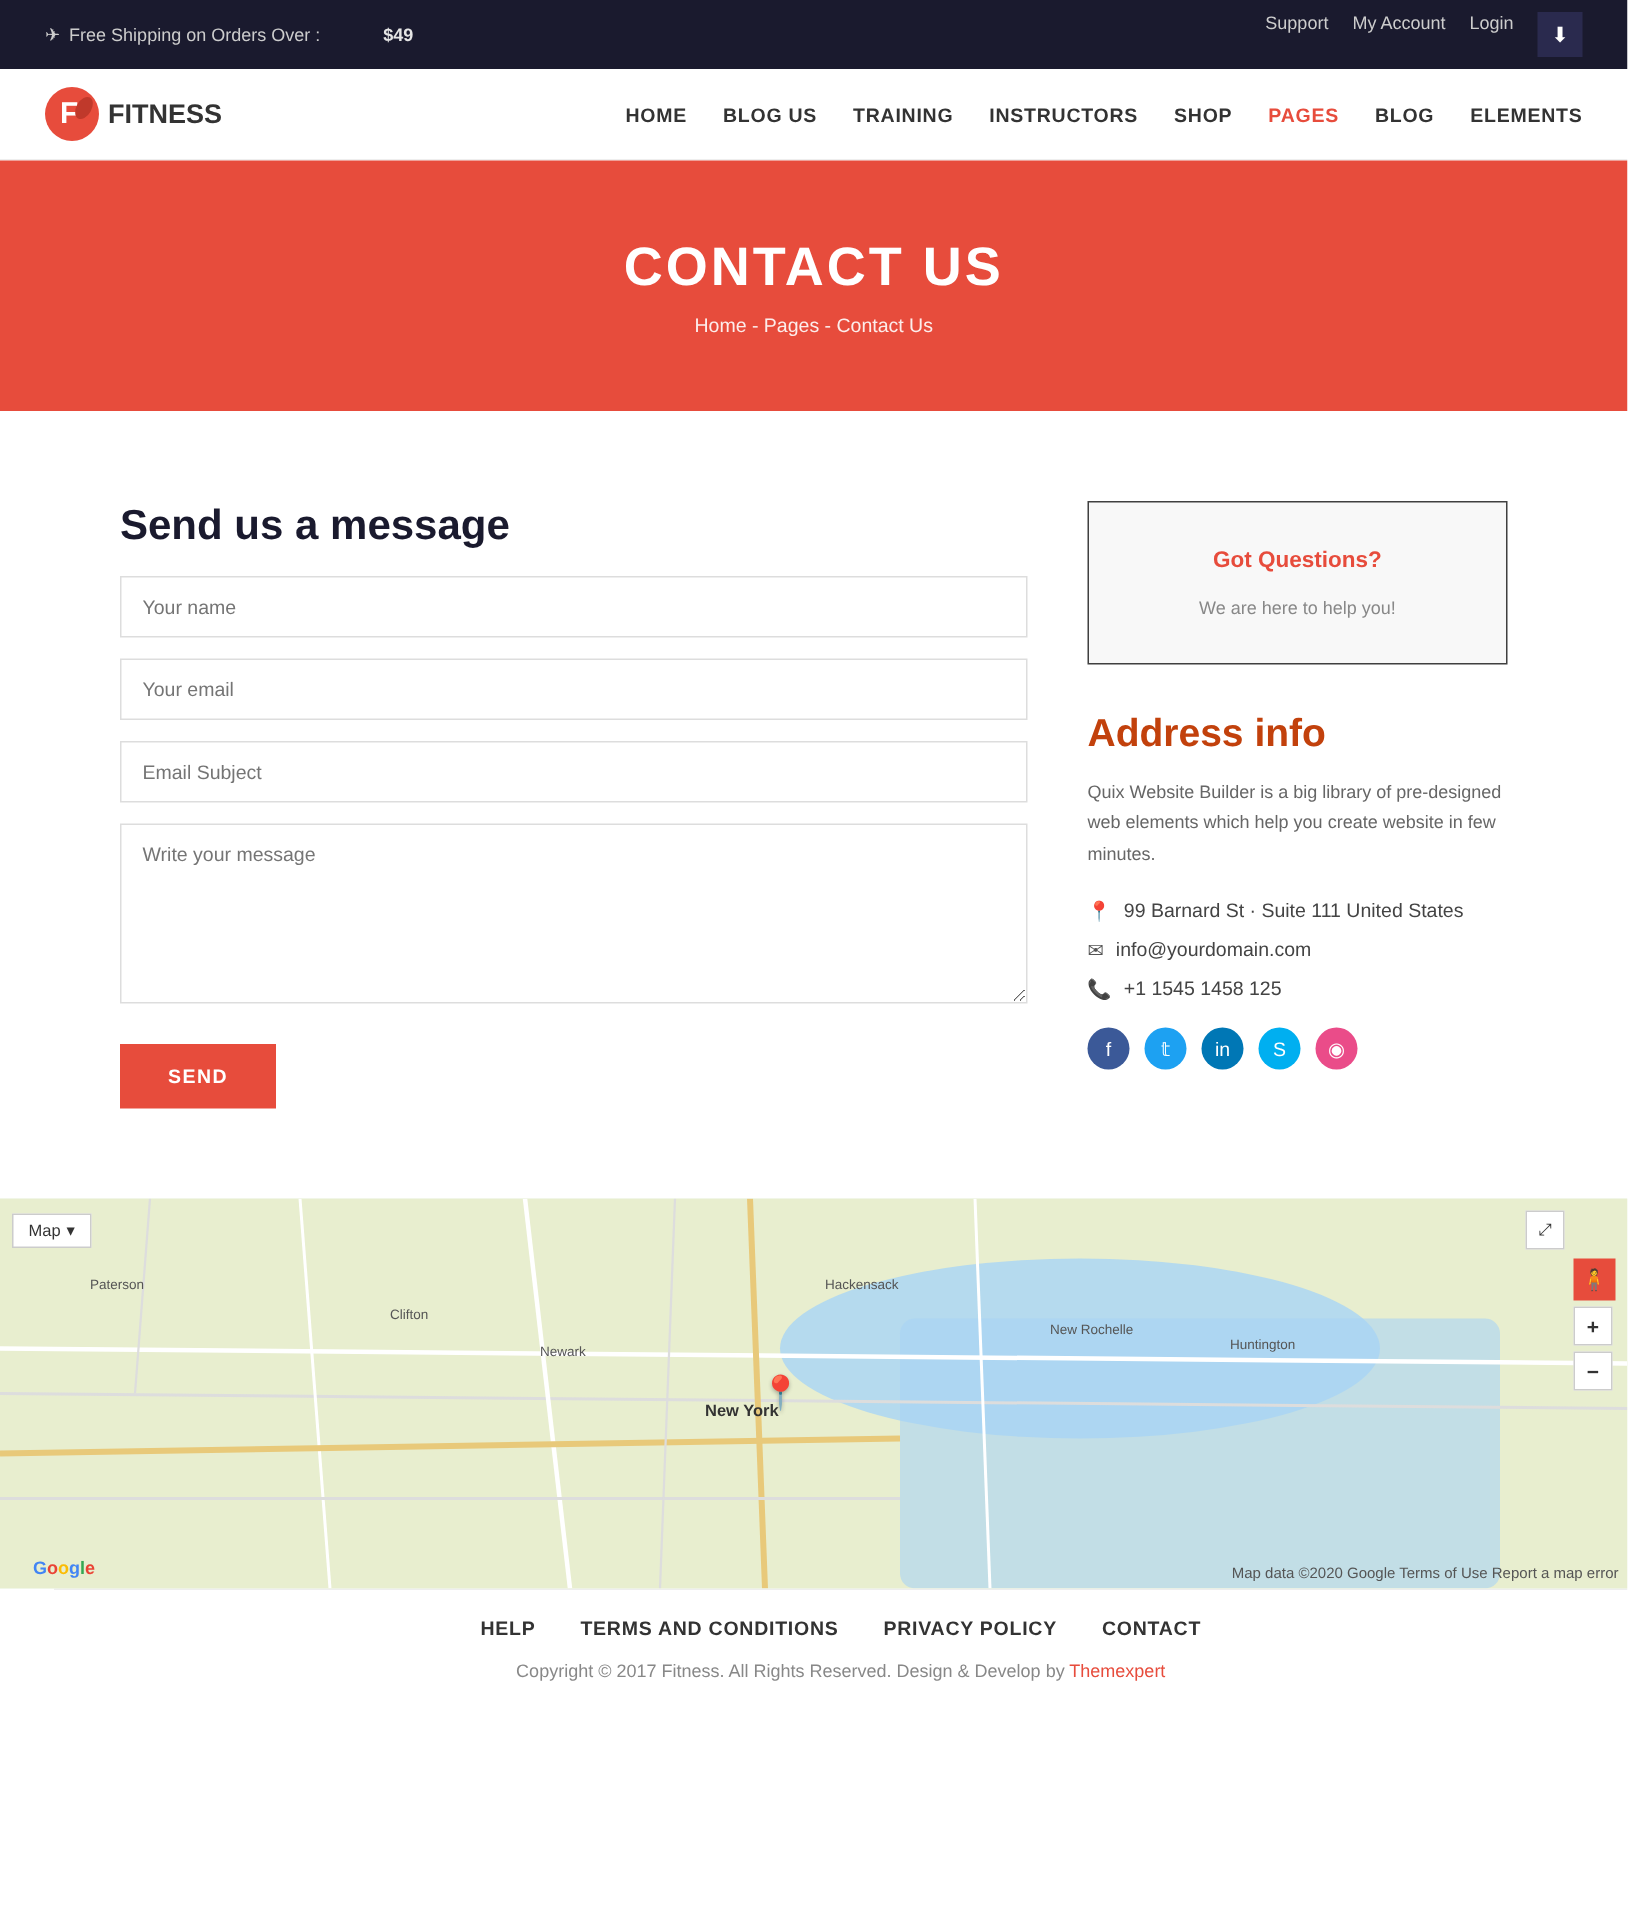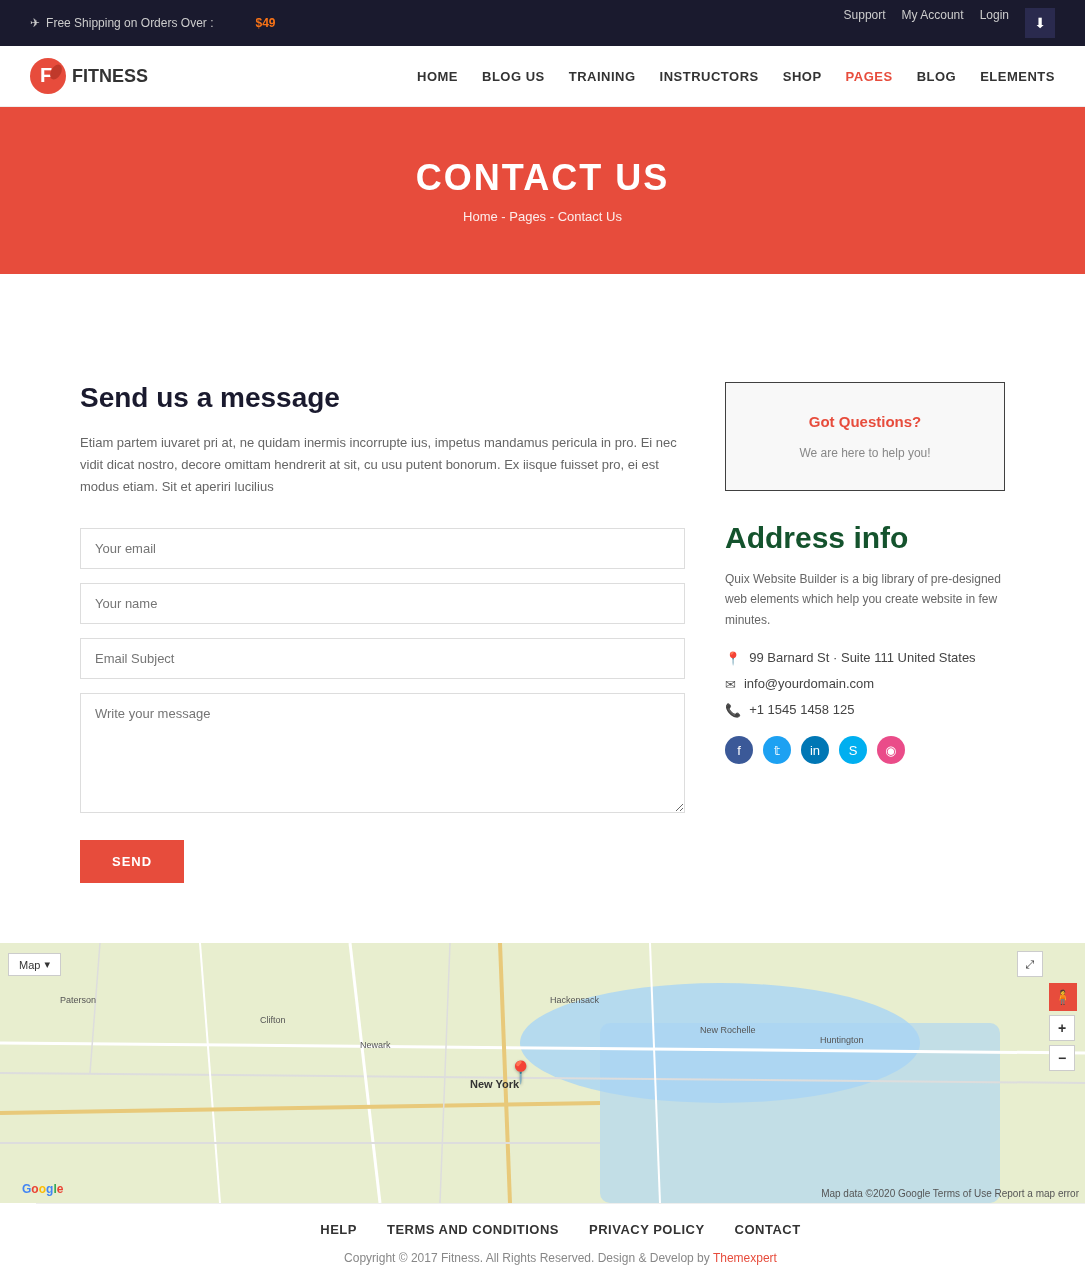--- a/index.html
+++ b/index.html
@@ -9,21 +9,21 @@
     .top-bar {
       background: #1a1a2e;
       color: #ccc;
       font-size: 12px;
       display: flex;
       justify-content: space-between;
       align-items: center;
       padding: 8px 30px;
     }
     .top-bar-left { display: flex; align-items: center; gap: 6px; }
-    .top-bar-left .price { color: #f97316; font-weight: bold; padding-left: 36px; }
+    .top-bar-left .price { color: #e5e5e5; font-weight: bold; padding-left: 36px; }
     .top-bar-right { display: flex; gap: 16px; }
     .top-bar-right a { color: #ccc; text-decoration: none; font-size: 12px; }
     .download-icon {
       background: #2a2a4e;
       color: #fff;
       width: 30px;
       height: 30px;
       display: flex;
       align-items: center;
       justify-content: center;
@@ -74,21 +74,20 @@
       margin-bottom: 10px;
     }
     .breadcrumb { font-size: 13px; opacity: 0.9; }
 
     
     .main-content {
       display: flex;
       gap: 40px;
       padding: 60px 80px;
       max-width: 1085px;
-      margin-top: 48px;
     }
     .left-col { flex: 1; }
     .right-col { width: 280px; flex-shrink: 0; }
 
     
     .send-message h2 {
       font-size: 28px;
       font-weight: 800;
       margin-bottom: 18px;
       color: #1a1a2e;
@@ -146,23 +145,23 @@
       letter-spacing: 1px;
       cursor: pointer;
       display: block;
       width: 100%;
       margin-bottom: 12px;
     }
     .chat-help { font-size: 12px; color: #888; }
 
     
     .address-info h3 {
-      font-size: 30px;
+      font-size: 26px;
       font-weight: 800;
-      color: #14532d;
+      color: #c2410c;
       margin-bottom: 14px;
     }
     .address-info p {
       font-size: 12px;
       color: #666;
       line-height: 1.7;
       margin-bottom: 20px;
     }
     .address-item {
       display: flex;
@@ -358,27 +357,26 @@
   <h1>CONTACT US</h1>
   <div class="breadcrumb">
     <span>Home - Pages - Contact Us</span>
   </div>
 </div>
 
 <div class="main-content">
 
   <div class="left-col send-message">
     <h2>Send us a message</h2>
-    <p>Etiam partem iuvaret pri at, ne quidam inermis incorrupte ius, impetus mandamus pericula in pro. Ei nec vidit dicat nostro, decore omittam hendrerit at sit, cu usu putent bonorum. Ex iisque fuisset pro, ei est modus etiam. Sit et aperiri lucilius</p>
-
+
+    <div class="form-group">
+      <input type="text" placeholder="Your name" style="">
+    </div>
     <div class="form-group">
       <input type="email" placeholder="Your email" style="">
-    </div>
-    <div class="form-group">
-      <input type="text" placeholder="Your name" style="">
     </div>
     <div class="form-group">
       <input type="text" placeholder="Email Subject" style="">
     </div>
     <div class="form-group">
       <textarea placeholder="Write your message" style=""></textarea>
     </div>
     <button class="send-btn">SEND</button>
   </div>
 

